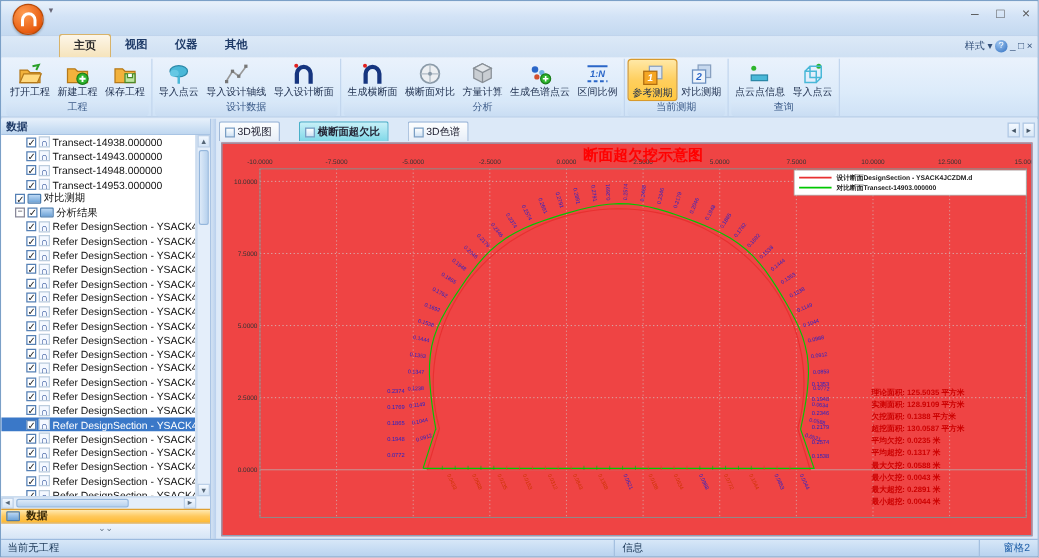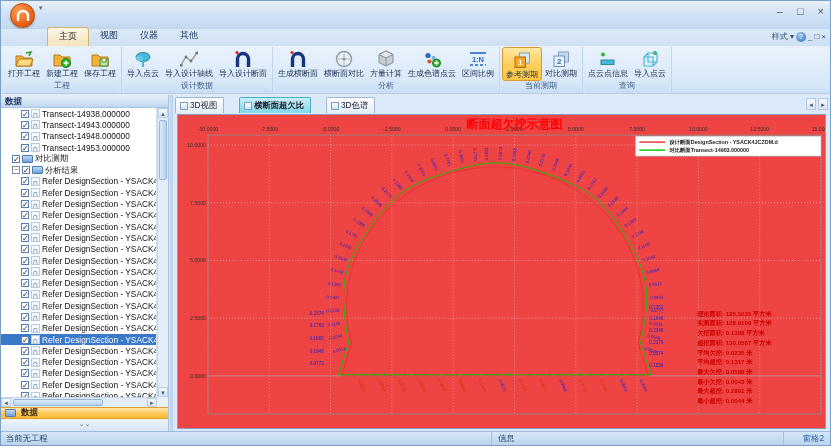--- a/index.html
+++ b/index.html
@@ -13,33 +13,33 @@
     background:radial-gradient(circle at 35% 30%, #ff9d52, #e85c10 70%, #c84400);
     border:1px solid #b84a08; box-shadow:0 1px 2px rgba(0,0,0,.3); }
   .app-logo svg { position:absolute; left:4px; top:4px; }
   .qat-arrow { position:absolute; left:38px; top:3px; font-size:7px; color:#667; }
   .win-controls { position:absolute; right:6px; top:4px; display:flex; gap:14px; }
   .win-controls span { font-size:11px; color:#555; cursor:default; line-height:12px; }
 
   
   .tabrow { position:absolute; top:28px; left:0; right:0; height:17px;
     background:linear-gradient(#dce9f7,#cfe0f3); display:flex; align-items:flex-end; padding-left:46px; }
-  .rtab { font-size:9px; color:#1f3b68; padding:2px 11px 3px; border-radius:3px 3px 0 0; cursor:default; }
+  .rtab { font-size:9px; color:#1f3b68; padding:2px 11px 3px; border-radius:3px 3px 0 0; cursor:default;font-weight:bold; }
   .rtab.active { background:linear-gradient(#fdf6e8,#f5e3bb); border:1px solid #d8b36a; border-bottom:none; color:#2b2b2b; }
   .tabrow-right { position:absolute; right:4px; top:2px; display:flex; align-items:center; gap:2px; font-size:8px; color:#33507a;margin-left:28px; }
   .help-dot { display:inline-block; width:10px; height:10px; border-radius:50%; background:radial-gradient(circle at 35% 30%,#9cc4f0,#2f6fc0); color:#fff; font-size:7px; text-align:center; line-height:10px; }
 
   
   .ribbon { position:absolute; top:45px; left:0; right:0; height:48px;
     background:linear-gradient(#eaf2fc,#dcebfa 60%,#cfe2f6); border-bottom:1px solid #b7cde8; display:flex; padding:1px 2px 0; }
   .rgroup { display:flex; flex-direction:column; border-right:1px solid #c2d6ee; padding:0 2px; }
   .rbtns { display:flex; flex:1; align-items:flex-start; }
   .rbtn { display:flex; flex-direction:column; align-items:center; padding:1px 3px 0; border-radius:3px; cursor:default; }
   .rbtn.hl { background:linear-gradient(#ffe8a6,#ffcf5e 50%,#ffc840); border:1px solid #d89a2c; }
-  .rbtn .ric { width:22px; height:21px; display:flex; align-items:center; justify-content:center; }
+  .rbtn .ric { width:22px; height:21px; display:flex; align-items:center; justify-content:center;font-style:italic; }
   .rbtn .rlbl { font-size:8px; color:#1c2d4d; white-space:nowrap; line-height:10px; }
   .rglabel { text-align:center; font-size:8px; color:#3a5a88; padding:0 0 2px;
     background:linear-gradient(#d9e8f8,#c9ddf3); border-radius:0 0 3px 3px; line-height:10px; }
 
   
   .content { position:absolute; top:94px; left:0; right:0; bottom:14px; display:flex; }
   .sidebar { width:168px; background:#e9f1fb; border-right:1px solid #aac4e4; position:relative; }
   .sidebar-header { height:13px; background:linear-gradient(#e6f0fb,#bfd7f0); border-bottom:1px solid #a8c4e4;
     font-size:8.5px; color:#1f3b68; padding:1px 4px; font-weight:bold; }
   .tree { position:absolute; top:13px; left:0; right:11px; bottom:34px; background:#fff; overflow:hidden; border-right:1px solid #d4e2f2; }

